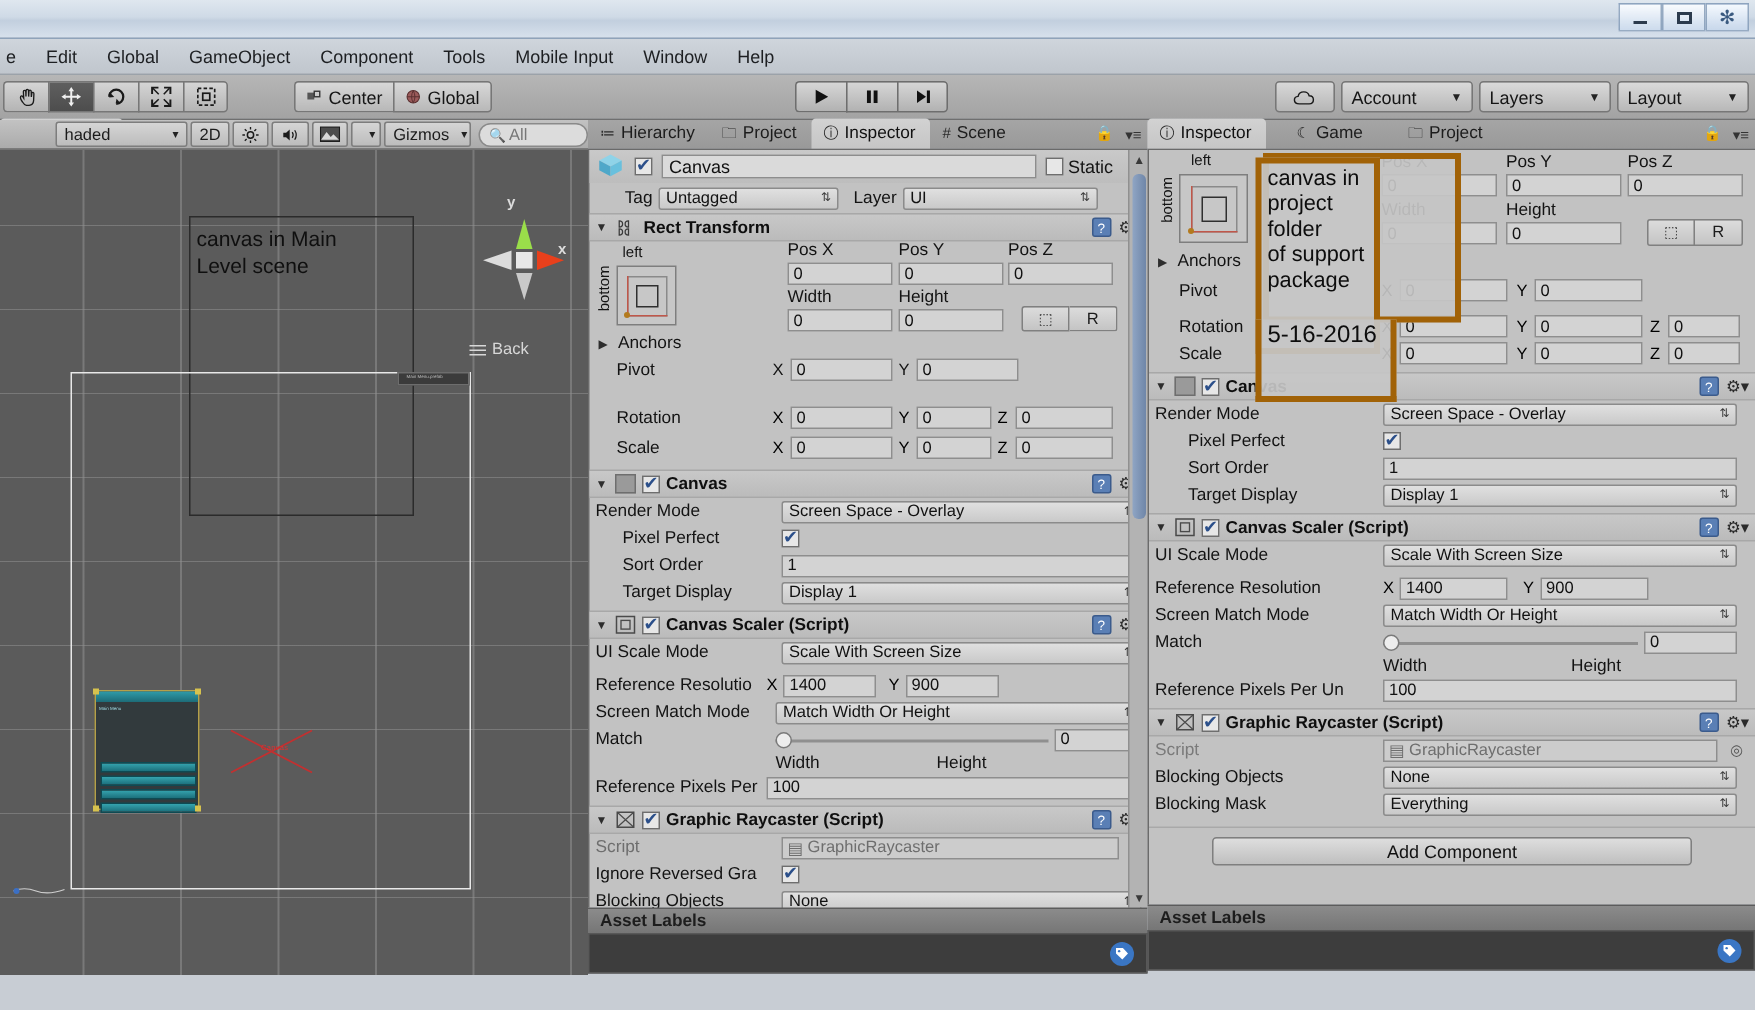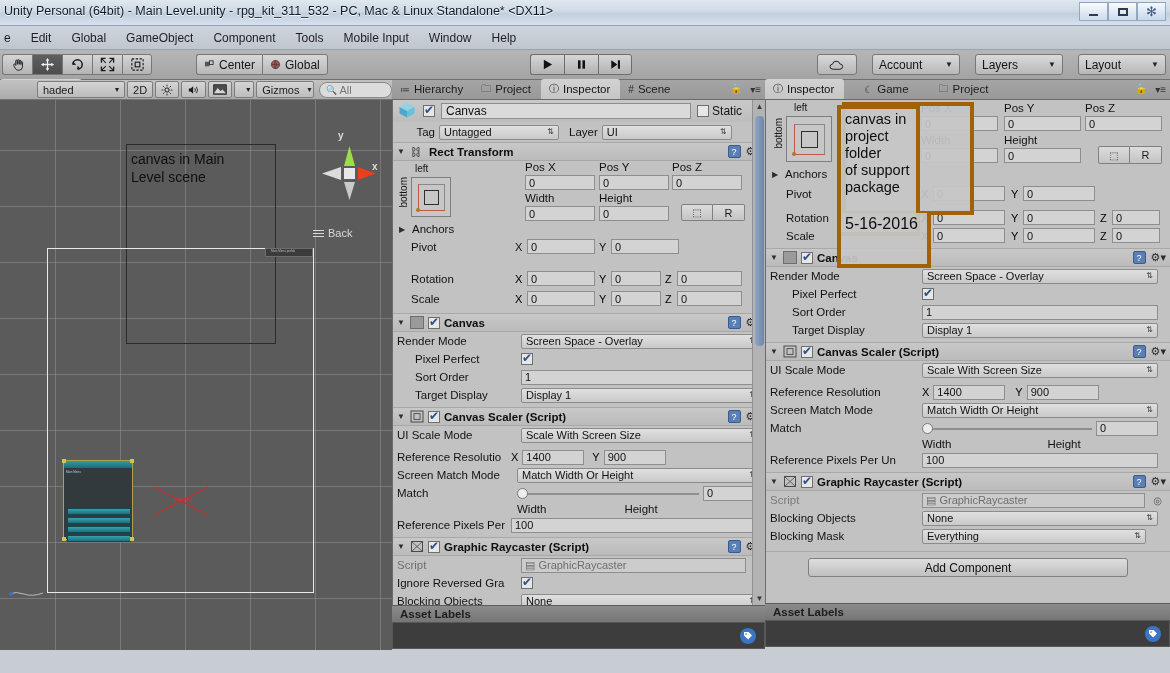--- a/index.html
+++ b/index.html
@@ -112,21 +112,21 @@
   .play-btn {
     width: 34px; height: 21px;
     background: linear-gradient(to bottom, #d6d6d6, #b2b2b2);
     border: 1px solid #6e6e6e; border-right: none;
     display: flex; align-items: center; justify-content: center;
     color: #111;
   }
   .play-btn:first-child { border-radius: 3px 0 0 3px; }
   .play-btn:last-child { border-right: 1px solid #6e6e6e; border-radius: 0 3px 3px 0; }
   .right-tools {
-    position: absolute; right: 4px; top: 4px; display: flex; gap: 15px; align-items: center;
+    position: absolute; right: 4px; top: 4px; display: flex; gap: 4px; align-items: center;
   }
   .cloud-btn {
     width: 40px; height: 21px; border-radius: 3px;
     background: linear-gradient(to bottom, #d8d8d8, #b6b6b6);
     border: 1px solid #777;
     display: flex; align-items: center; justify-content: center;
   }
   .dd-btn {
     height: 21px; border-radius: 3px; min-width: 88px;
     background: linear-gradient(to bottom, #dadada, #b8b8b8);
@@ -392,21 +392,20 @@
 <body>
 
 <div id="root">
 
   <div class="desktop-strip">
     <div class="desktop-blur-a"></div>
     <div class="desktop-blur-b"></div>
   </div>
 
   <div class="win-title">
-    <div class="win-title-text">Unity Personal (64bit) - Main Level.unity - rpg_kit_311_532 - PC, Mac &amp; Linux Standalone* &lt;DX11&gt;</div>
     <div class="win-buttons">
       <div class="win-btn">
           <i class="min-glyph"></i>
         </div>
       <div class="win-btn">
           <i class="max-glyph"></i>
         </div>
       <div class="win-btn close">✻</div>
     </div>
   </div>
@@ -1145,21 +1144,21 @@
     </div>
     <div class="row">
       <span class="lbl" style="width:148px">Blocking Objects</span>
       <div class="dropdown" style="flex:1; margin-right:8px">
         <span>None</span>
         <span class="dd-arrows">⇅</span>
       </div>
     </div>
     <div class="row">
       <span class="lbl" style="width:148px">Blocking Mask</span>
-      <div class="dropdown" style="flex:1; margin-right:20px">
+      <div class="dropdown" style="flex:1; margin-right:8px">
         <span>Everything</span>
         <span class="dd-arrows">⇅</span>
       </div>
     </div>
 
     <div class="sep" style="margin-top:6px"></div>
     <div class="add-component">
       <span>Add Component</span>
     </div>
   </div>

